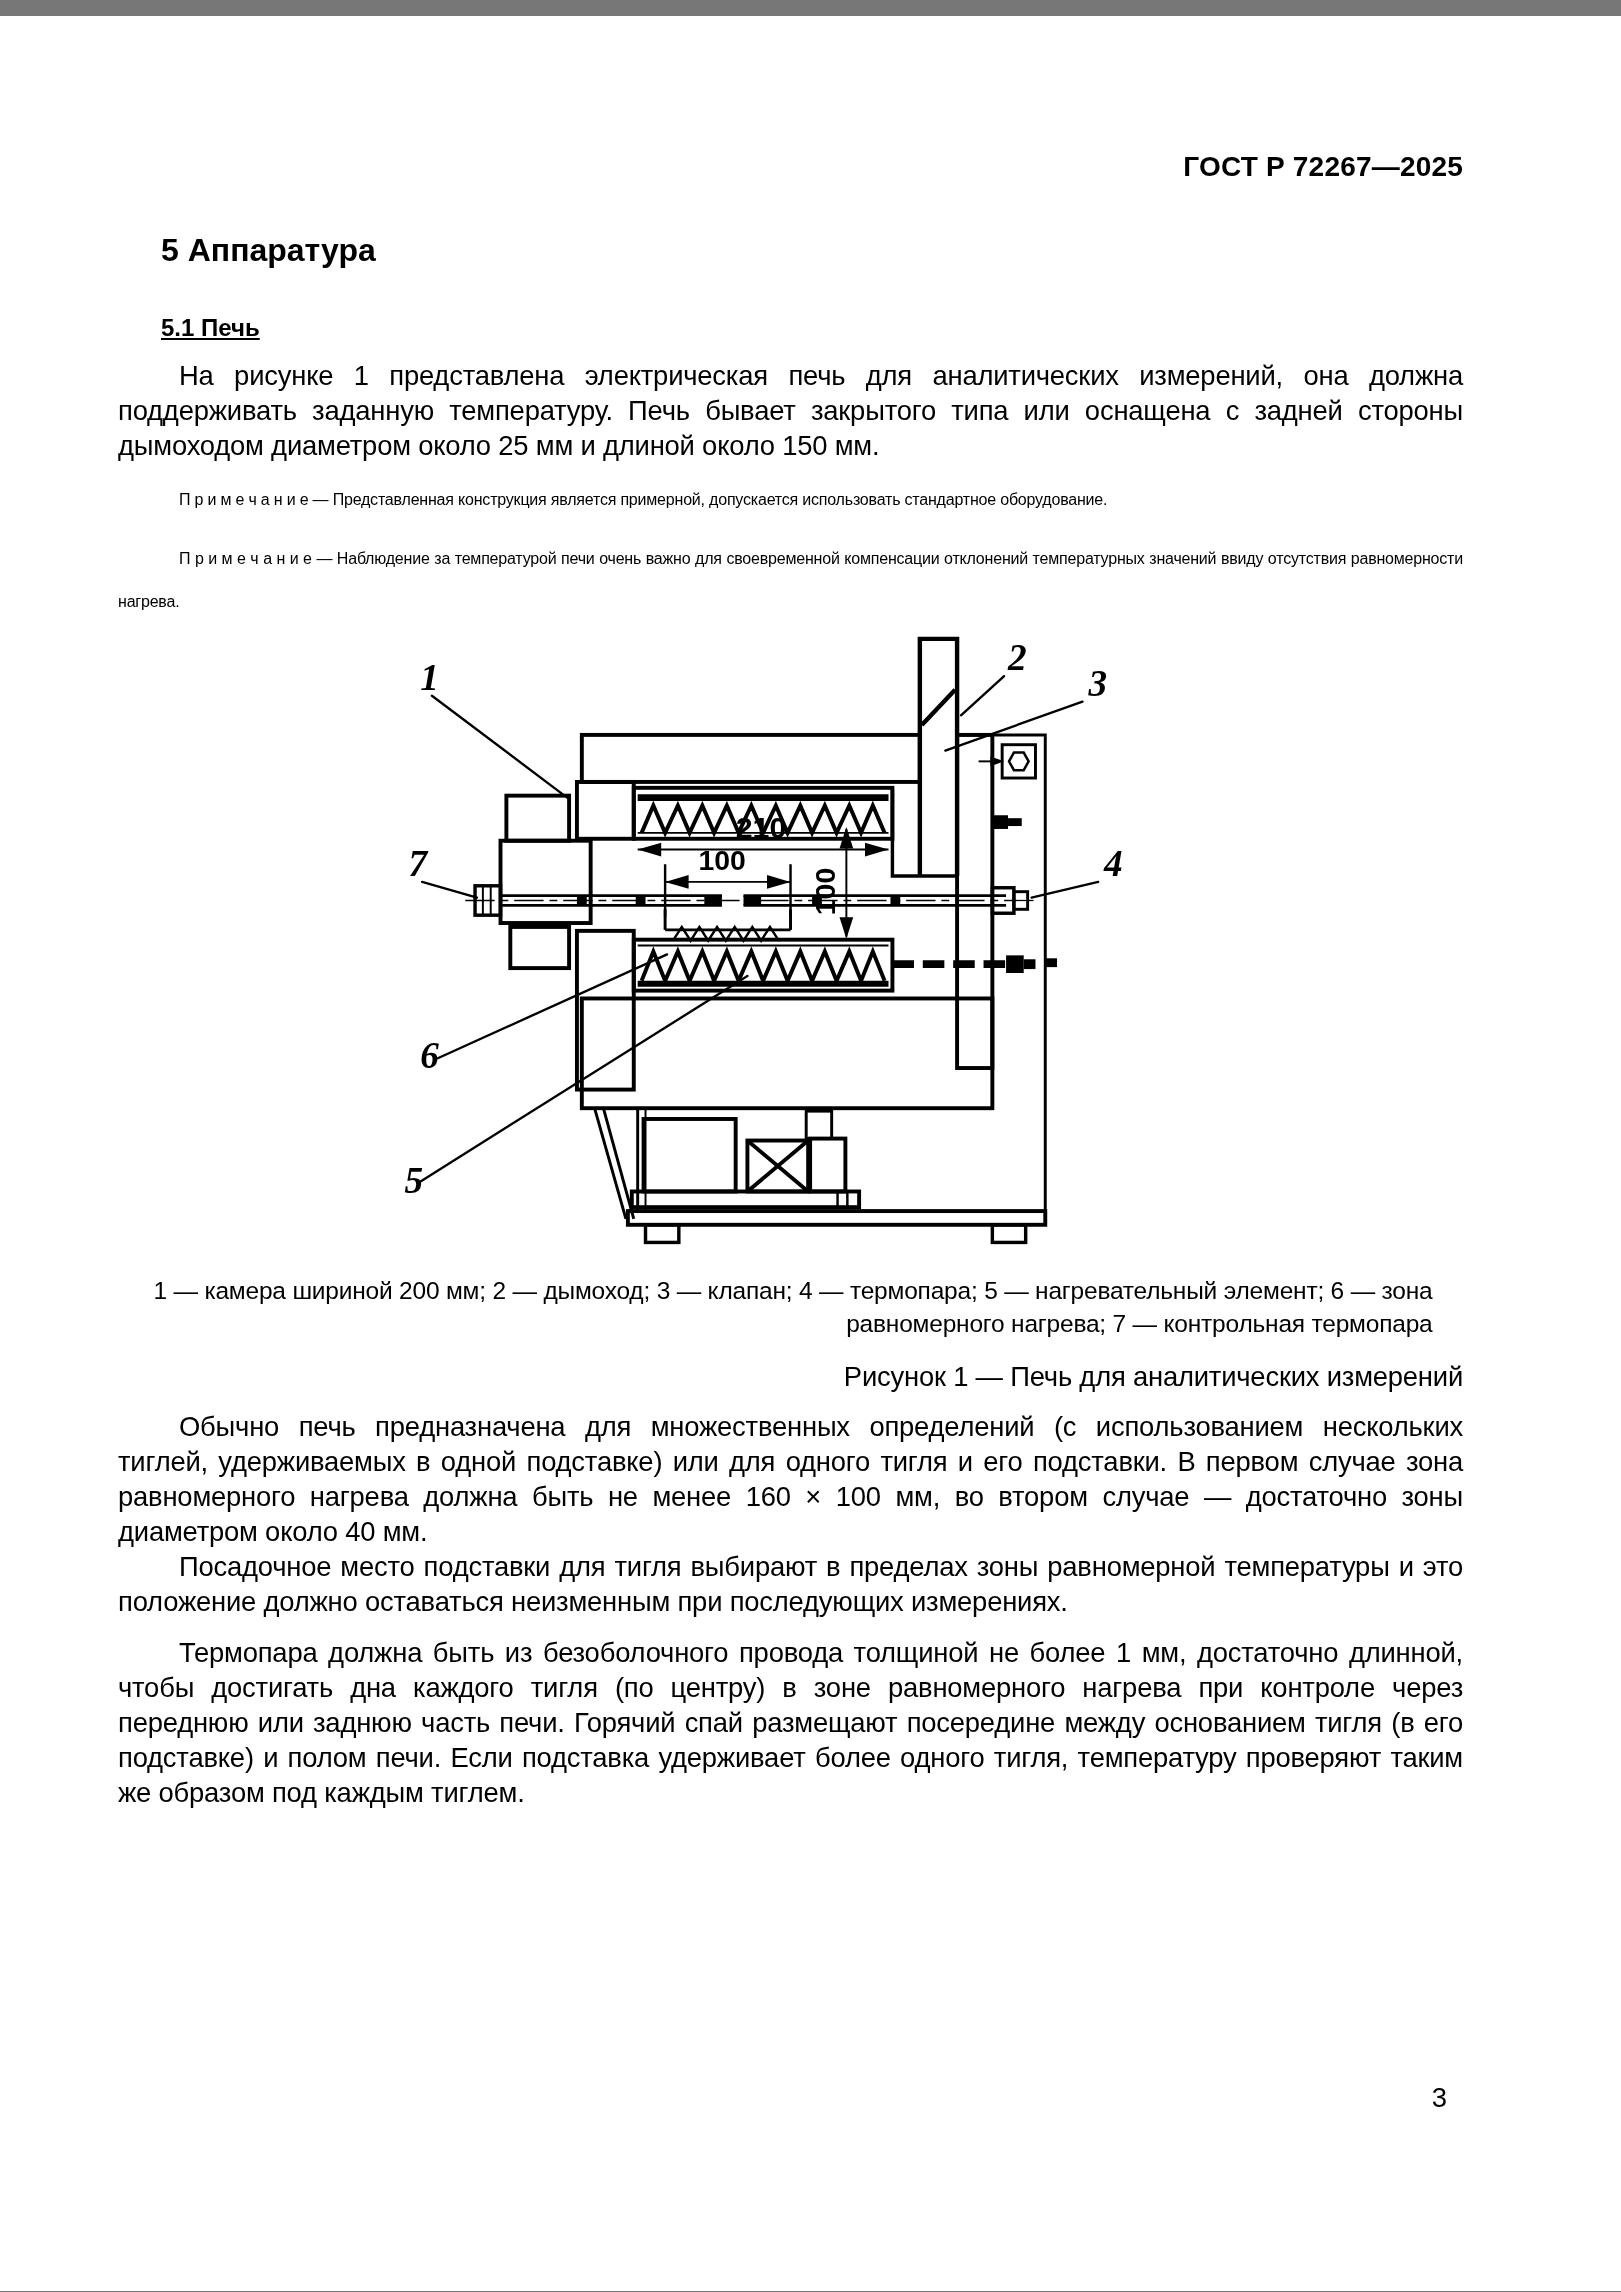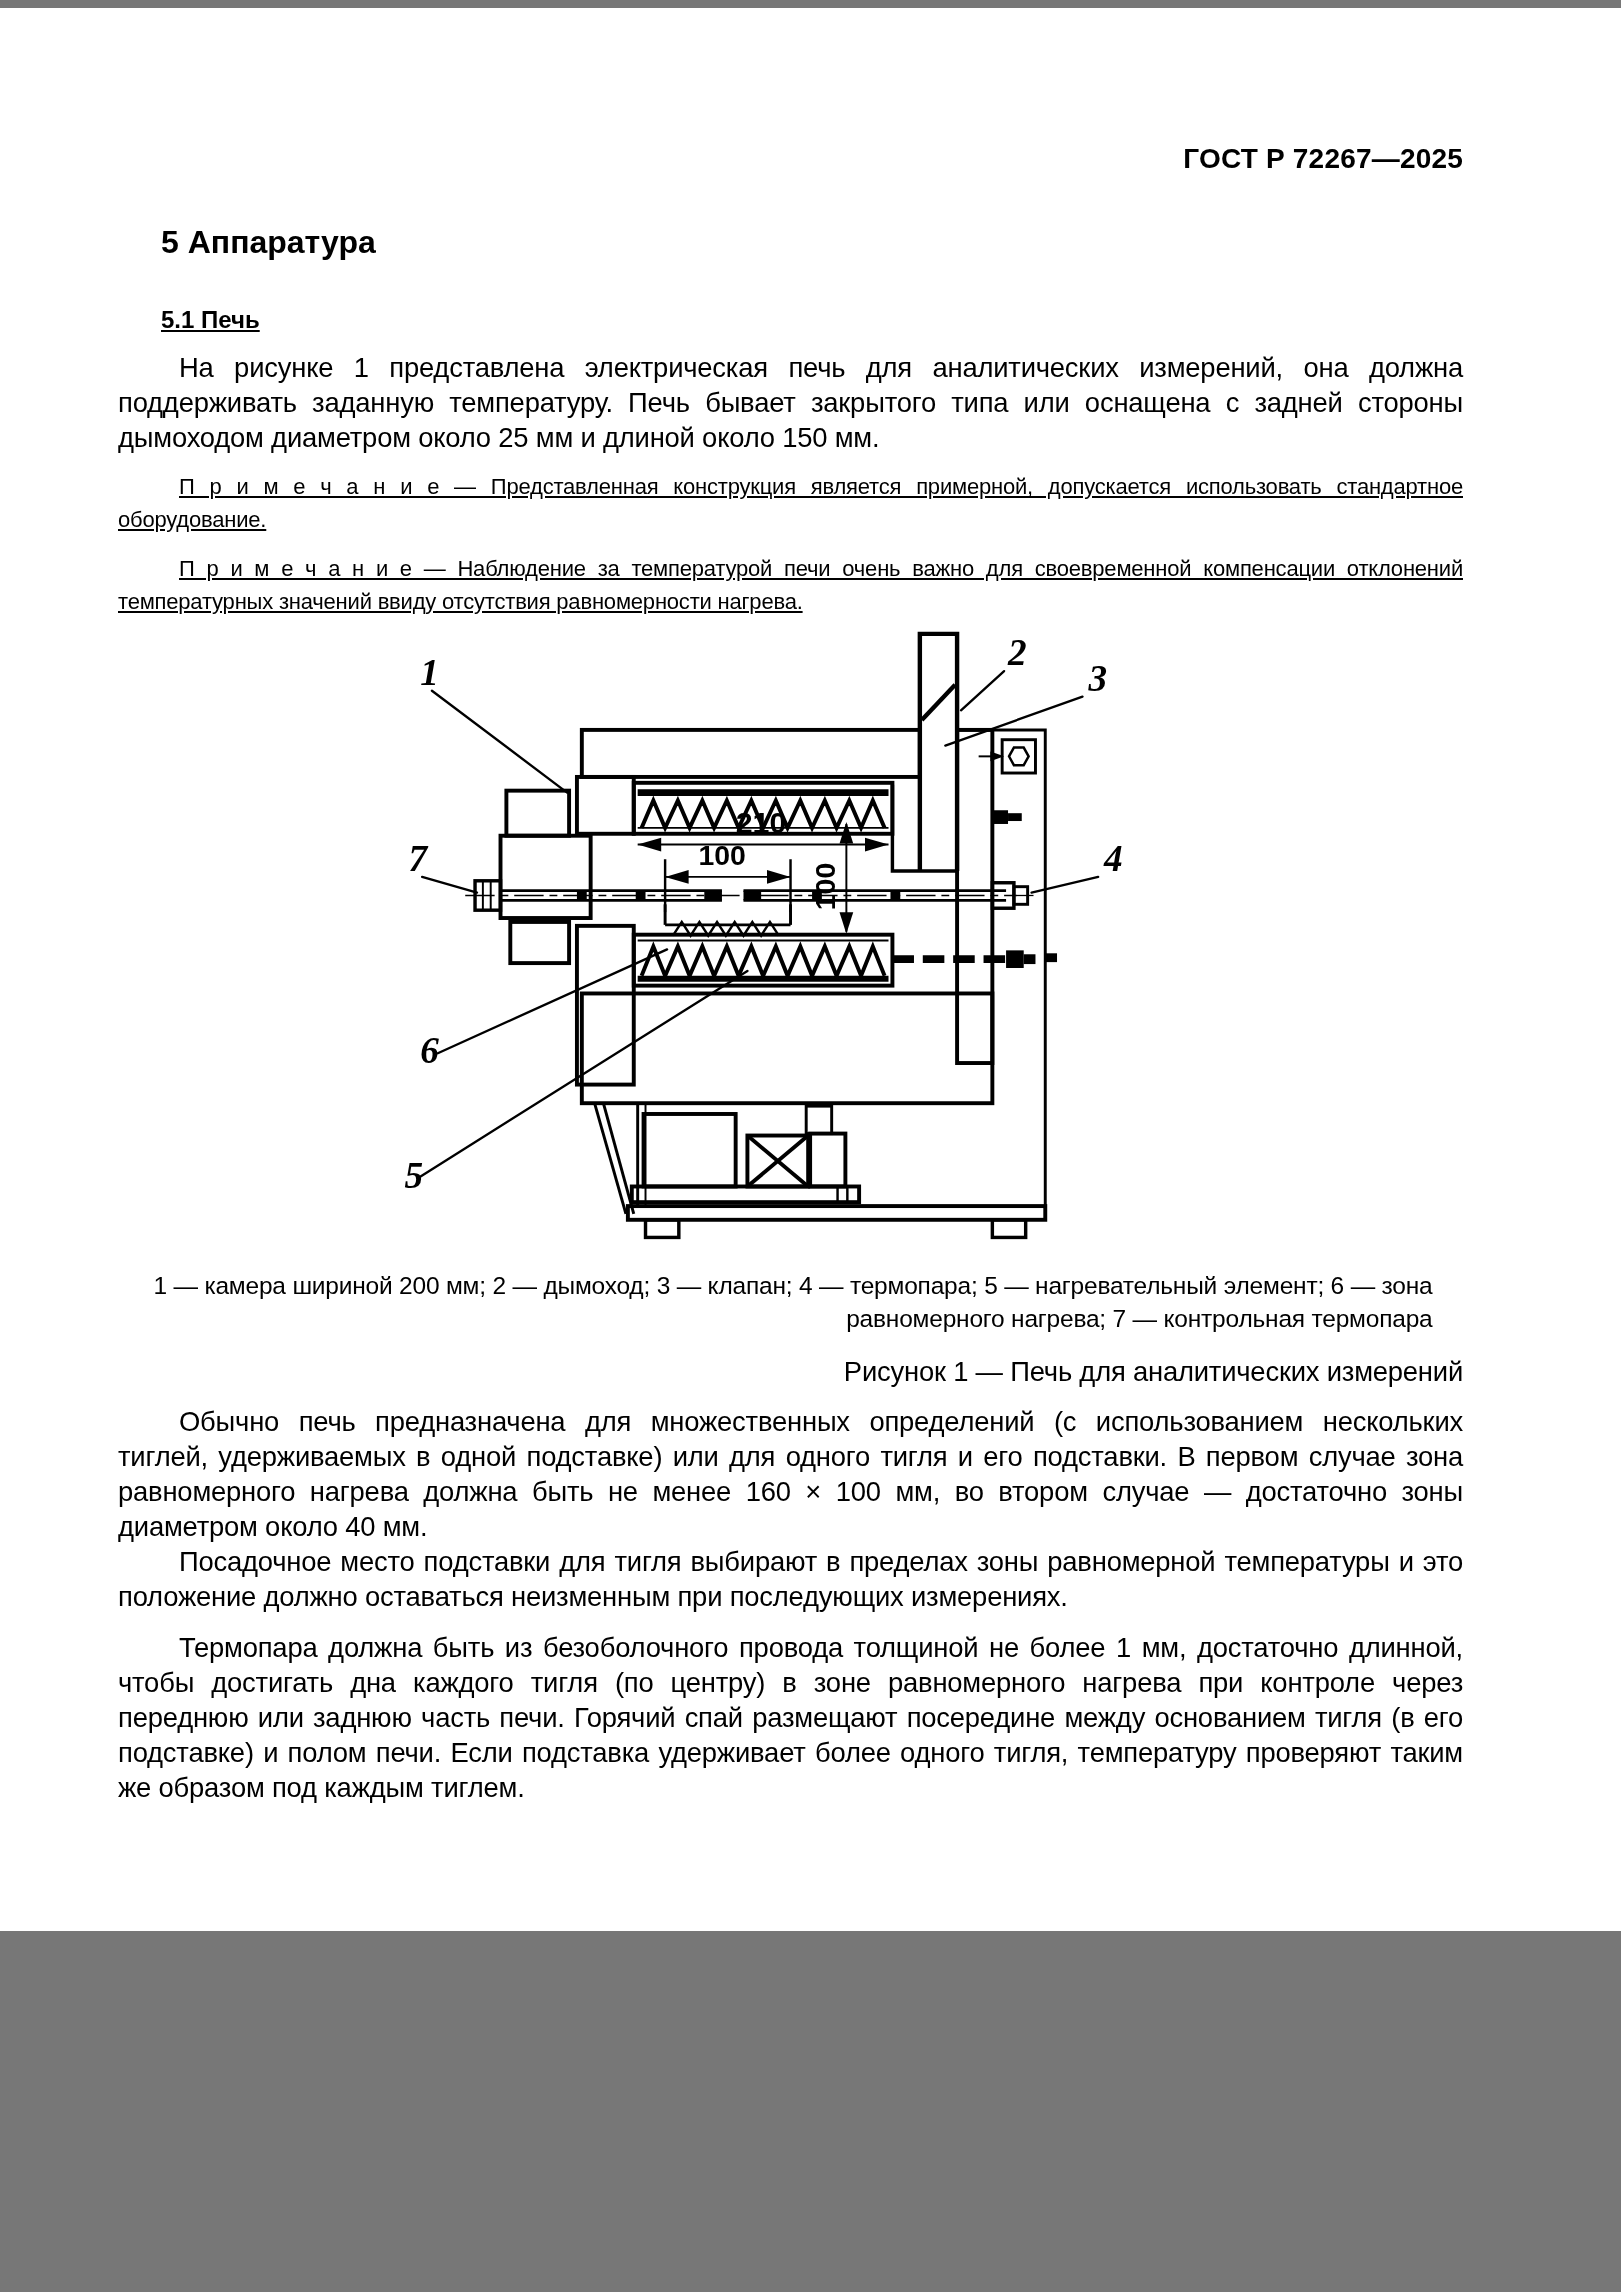--- a/index.html
+++ b/index.html
@@ -1,33 +1,33 @@
 <!DOCTYPE html>
 <html><head>
 <meta charset="utf-8">
 <style>
   html,body{margin:0;padding:0;background:#777;}
   .page{
-    position:relative;width:1621px;height:1923px;background:#ffffff;
-    margin:8px auto;font-family:"Liberation Sans",sans-serif;color:#000;
+    position:relative;width:1621px;height:2275px;background:#ffffff;
+    margin:16px auto;font-family:"Liberation Sans",sans-serif;color:#000;
     overflow:hidden;
   }
   .content{position:absolute;left:118px;top:0;width:1345px;}
   .doc-header{margin-top:135px;text-align:right;font-size:28px;font-weight:bold;letter-spacing:0.2px;}
   h1.sec{margin:49px 0 0 0;padding-left:43px;font-size:32px;font-weight:bold;}
   h2.sub{margin:45px 0 0 0;padding-left:43px;font-size:24px;font-weight:bold;text-decoration:underline;}
   h2.sub2{margin:31px 0 0 0;padding-left:43px;font-size:28px;font-weight:bold;}
   p.body{
     margin:15.7px 0 0 0;font-size:27.4px;line-height:35px;text-align:justify;
     text-indent:61px;letter-spacing:-0.2px;
   }
   p.body.tight{margin-top:0;}
   p.note{
-    margin:15.7px 0 0 0;font-size:22px;line-height:33px;text-align:justify;
-    text-indent:61px;letter-spacing:-0.2px;text-decoration:underline;
+    margin:15.7px 0 0 0;font-size:16px;line-height:43px;text-align:justify;
+    text-indent:61px;letter-spacing:-0.2px;
   }
   .figure-wrap{margin-top:7.8px;height:639px;position:relative;}
   .figure-wrap svg{position:absolute;left:165px;top:0;}
   .legend{
     margin:3.9px auto 0 auto;width:1284px;font-size:24.5px;line-height:33px;
     text-align:right;letter-spacing:-0.2px;
   }
   .caption{margin-top:21.6px;text-align:right;font-size:27.4px;letter-spacing:-0.2px;}
   .p4{margin-top:33px;}
   .pagenum{position:absolute;top:2066px;right:174px;font-size:27.4px;}

